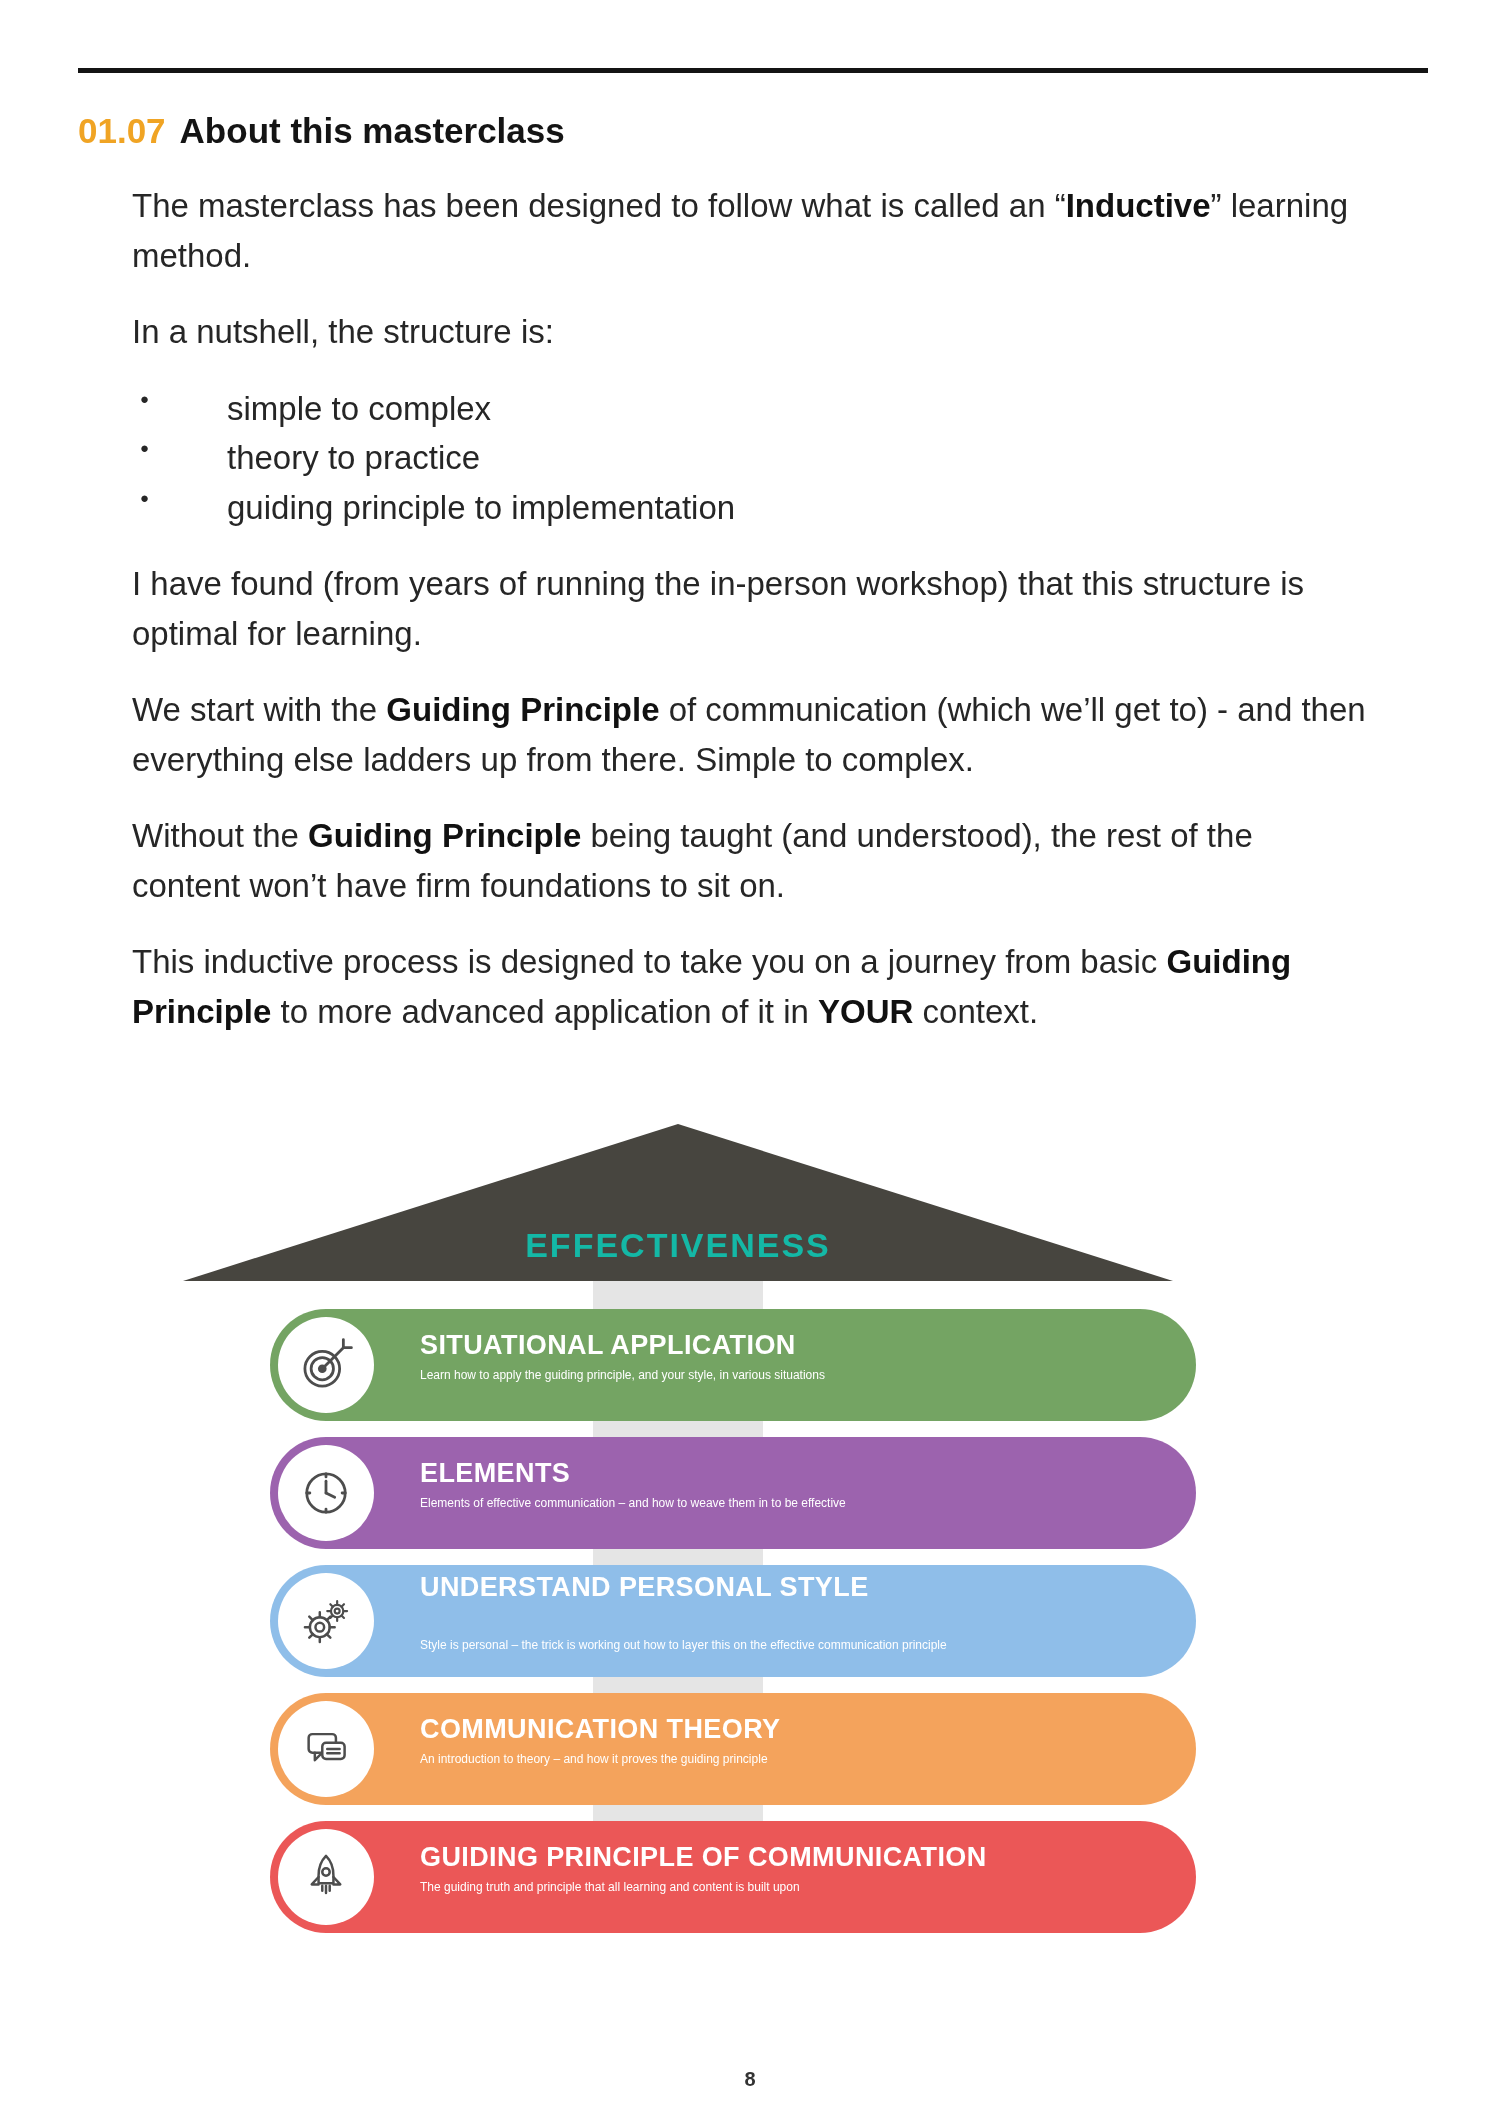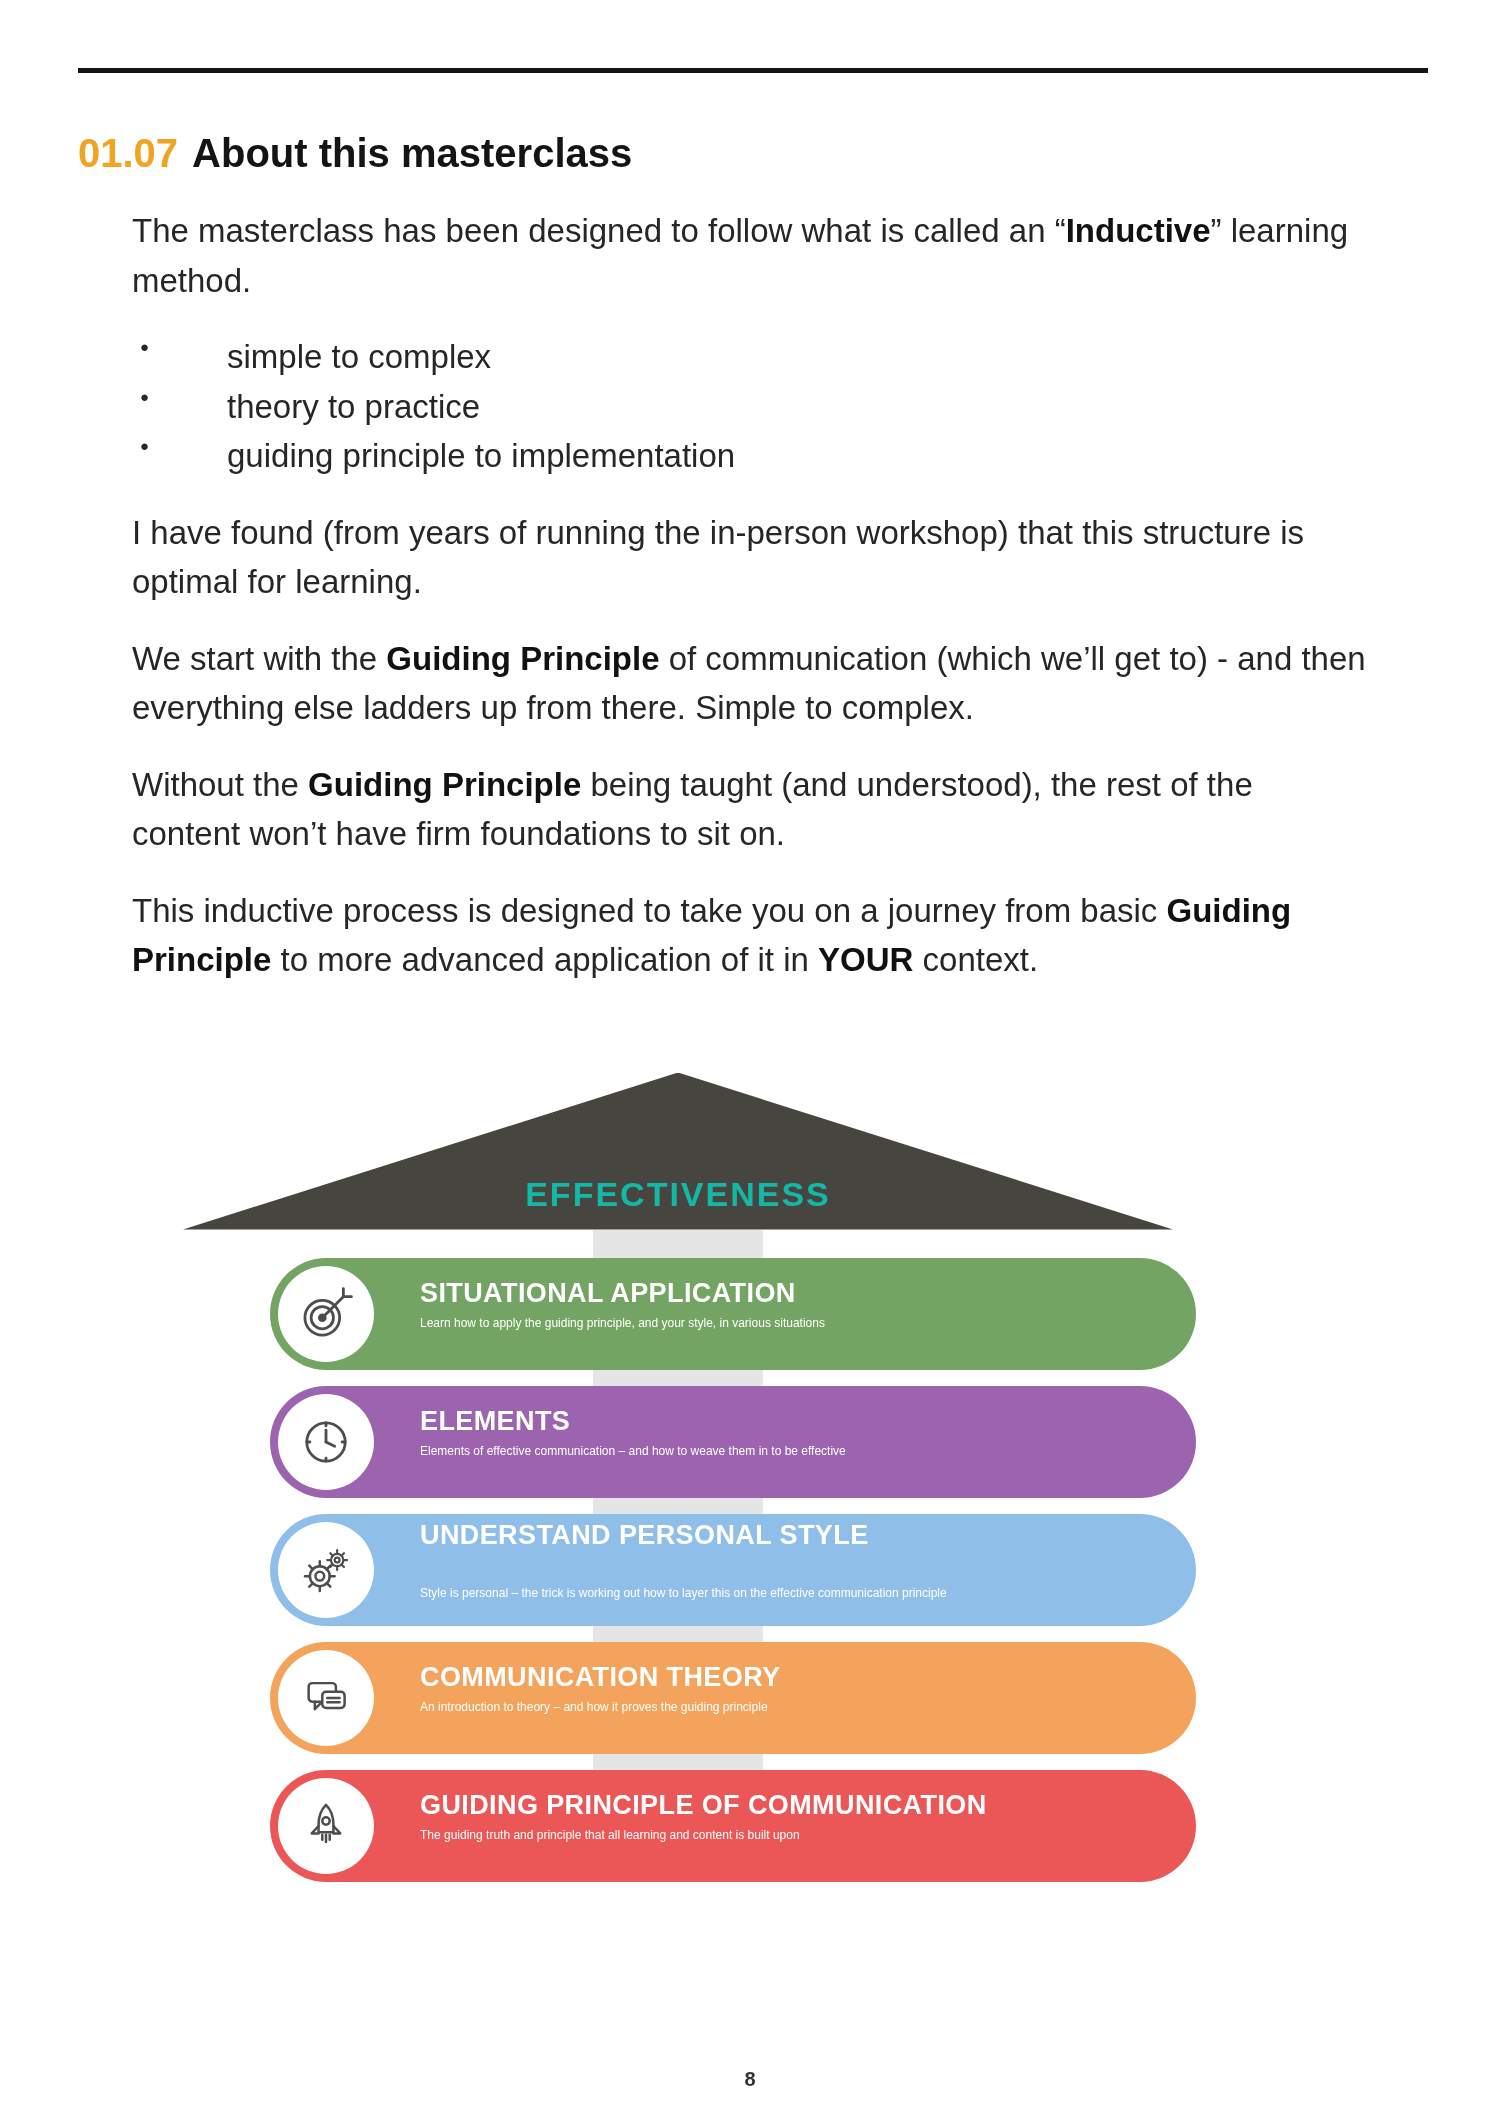--- a/index.html
+++ b/index.html
@@ -9,21 +9,21 @@
     width: 1500px;
     height: 2121px;
     margin: 0 auto;
     background: #ffffff;
     font-family: "Liberation Sans", sans-serif;
     color: #262626;
     overflow: hidden;
   }
   .content { padding: 0 72px 0 78px; }
   .top-rule { margin-top: 68px; height: 5px; background: #141414; }
-  h1 { margin-top: 58px; font-size: 40px; font-weight: 700; color: #141414; }
+  h1 { margin-top: 38px; font-size: 35px; font-weight: 700; color: #141414; }
   h1 .sec-num { margin-right: 14px; }
   .body-text {
     margin: 30px 60px 0 54px;
     font-size: 33px;
     line-height: 1.5;
     color: #262626;
   }
   .body-text p { margin: 27px 0; }
   .body-text b { font-weight: 700; color: #111; }
   ul.structure-list { list-style: none; margin: 27px 0; }
@@ -131,20 +131,21 @@
   <div class="content">
     <div class="top-rule"></div>
 
     <h1>
       <span class="sec-num" style="color: rgb(240, 164, 36);">01.07</span><span>About this masterclass</span>
     </h1>
 
     <div class="body-text">
       <p><span>The masterclass has been designed to follow what is called an “</span><b>Inductive</b><span>” learning method.</span></p>
 
+      <p>In a nutshell, the structure is:</p>
 
       <ul class="structure-list">
         <li>simple to complex</li>
         <li>theory to practice</li>
         <li>guiding principle to implementation</li>
       </ul>
 
       <p>I have found (from years of running the in-person workshop) that this structure is optimal for learning.</p>
 
       <p><span>We start with the </span><b>Guiding Principle</b><span> of communication (which we’ll get to) - and then everything else ladders up from there.  Simple to complex.</span></p>

